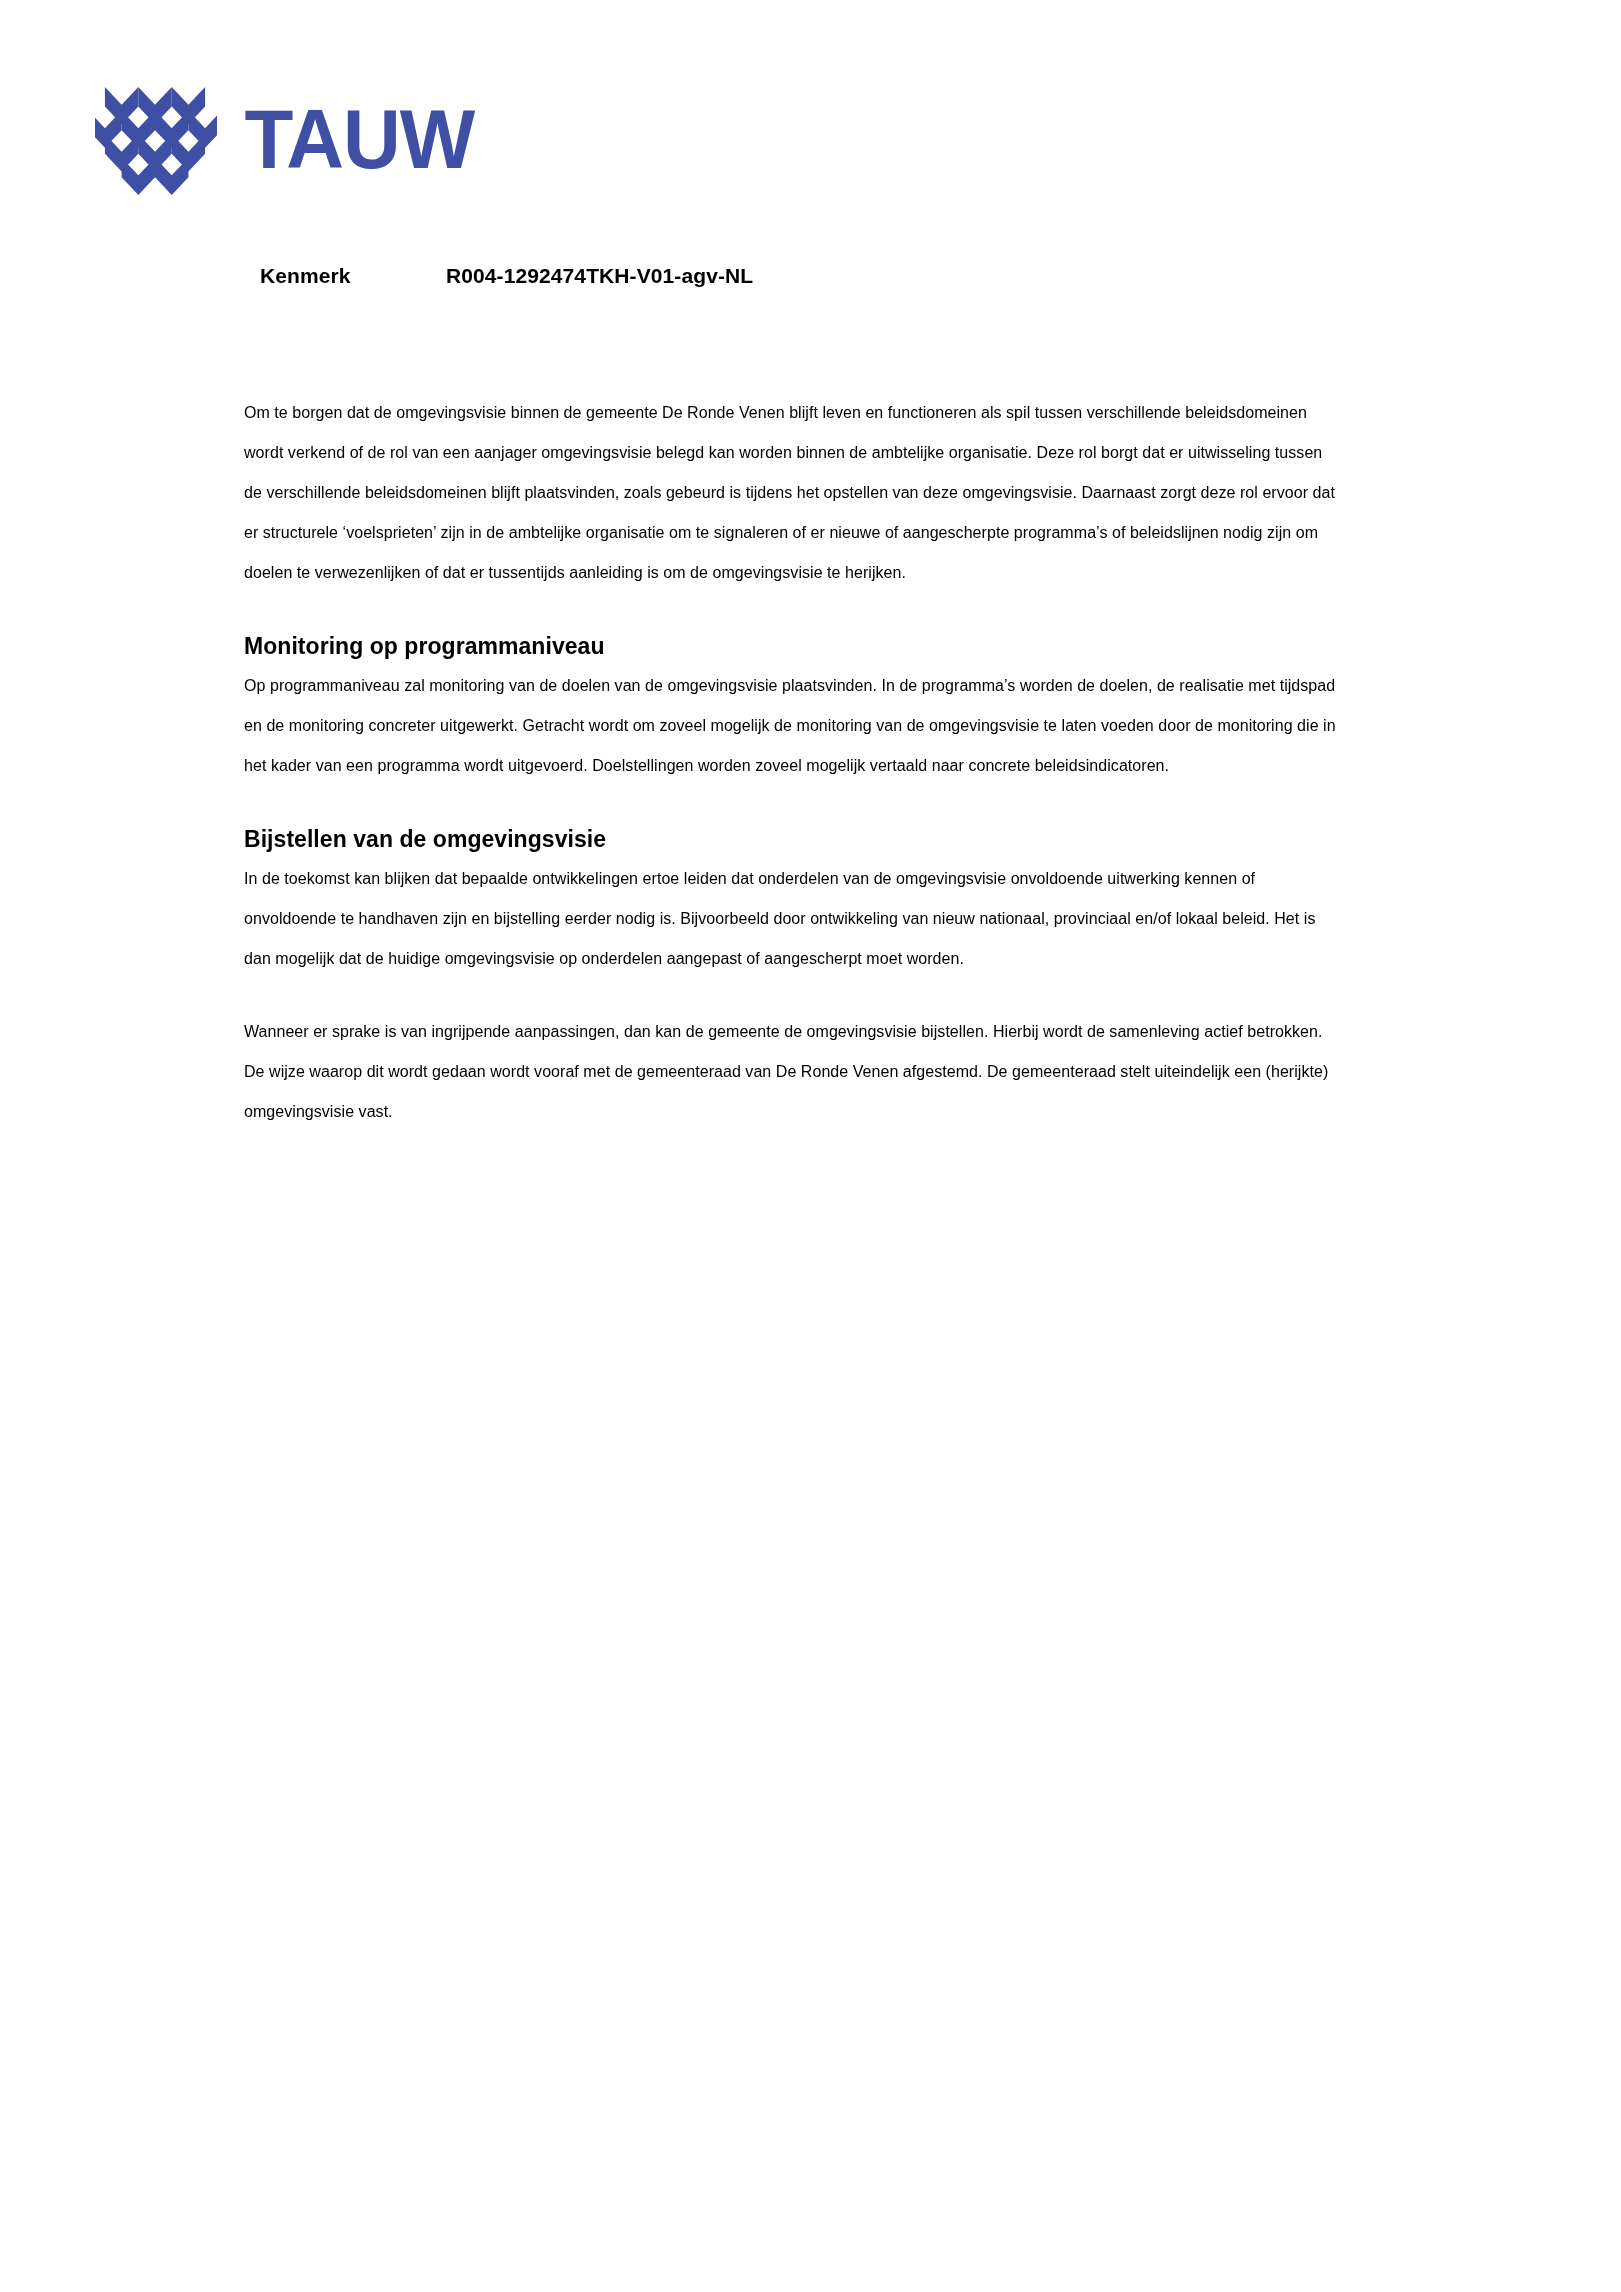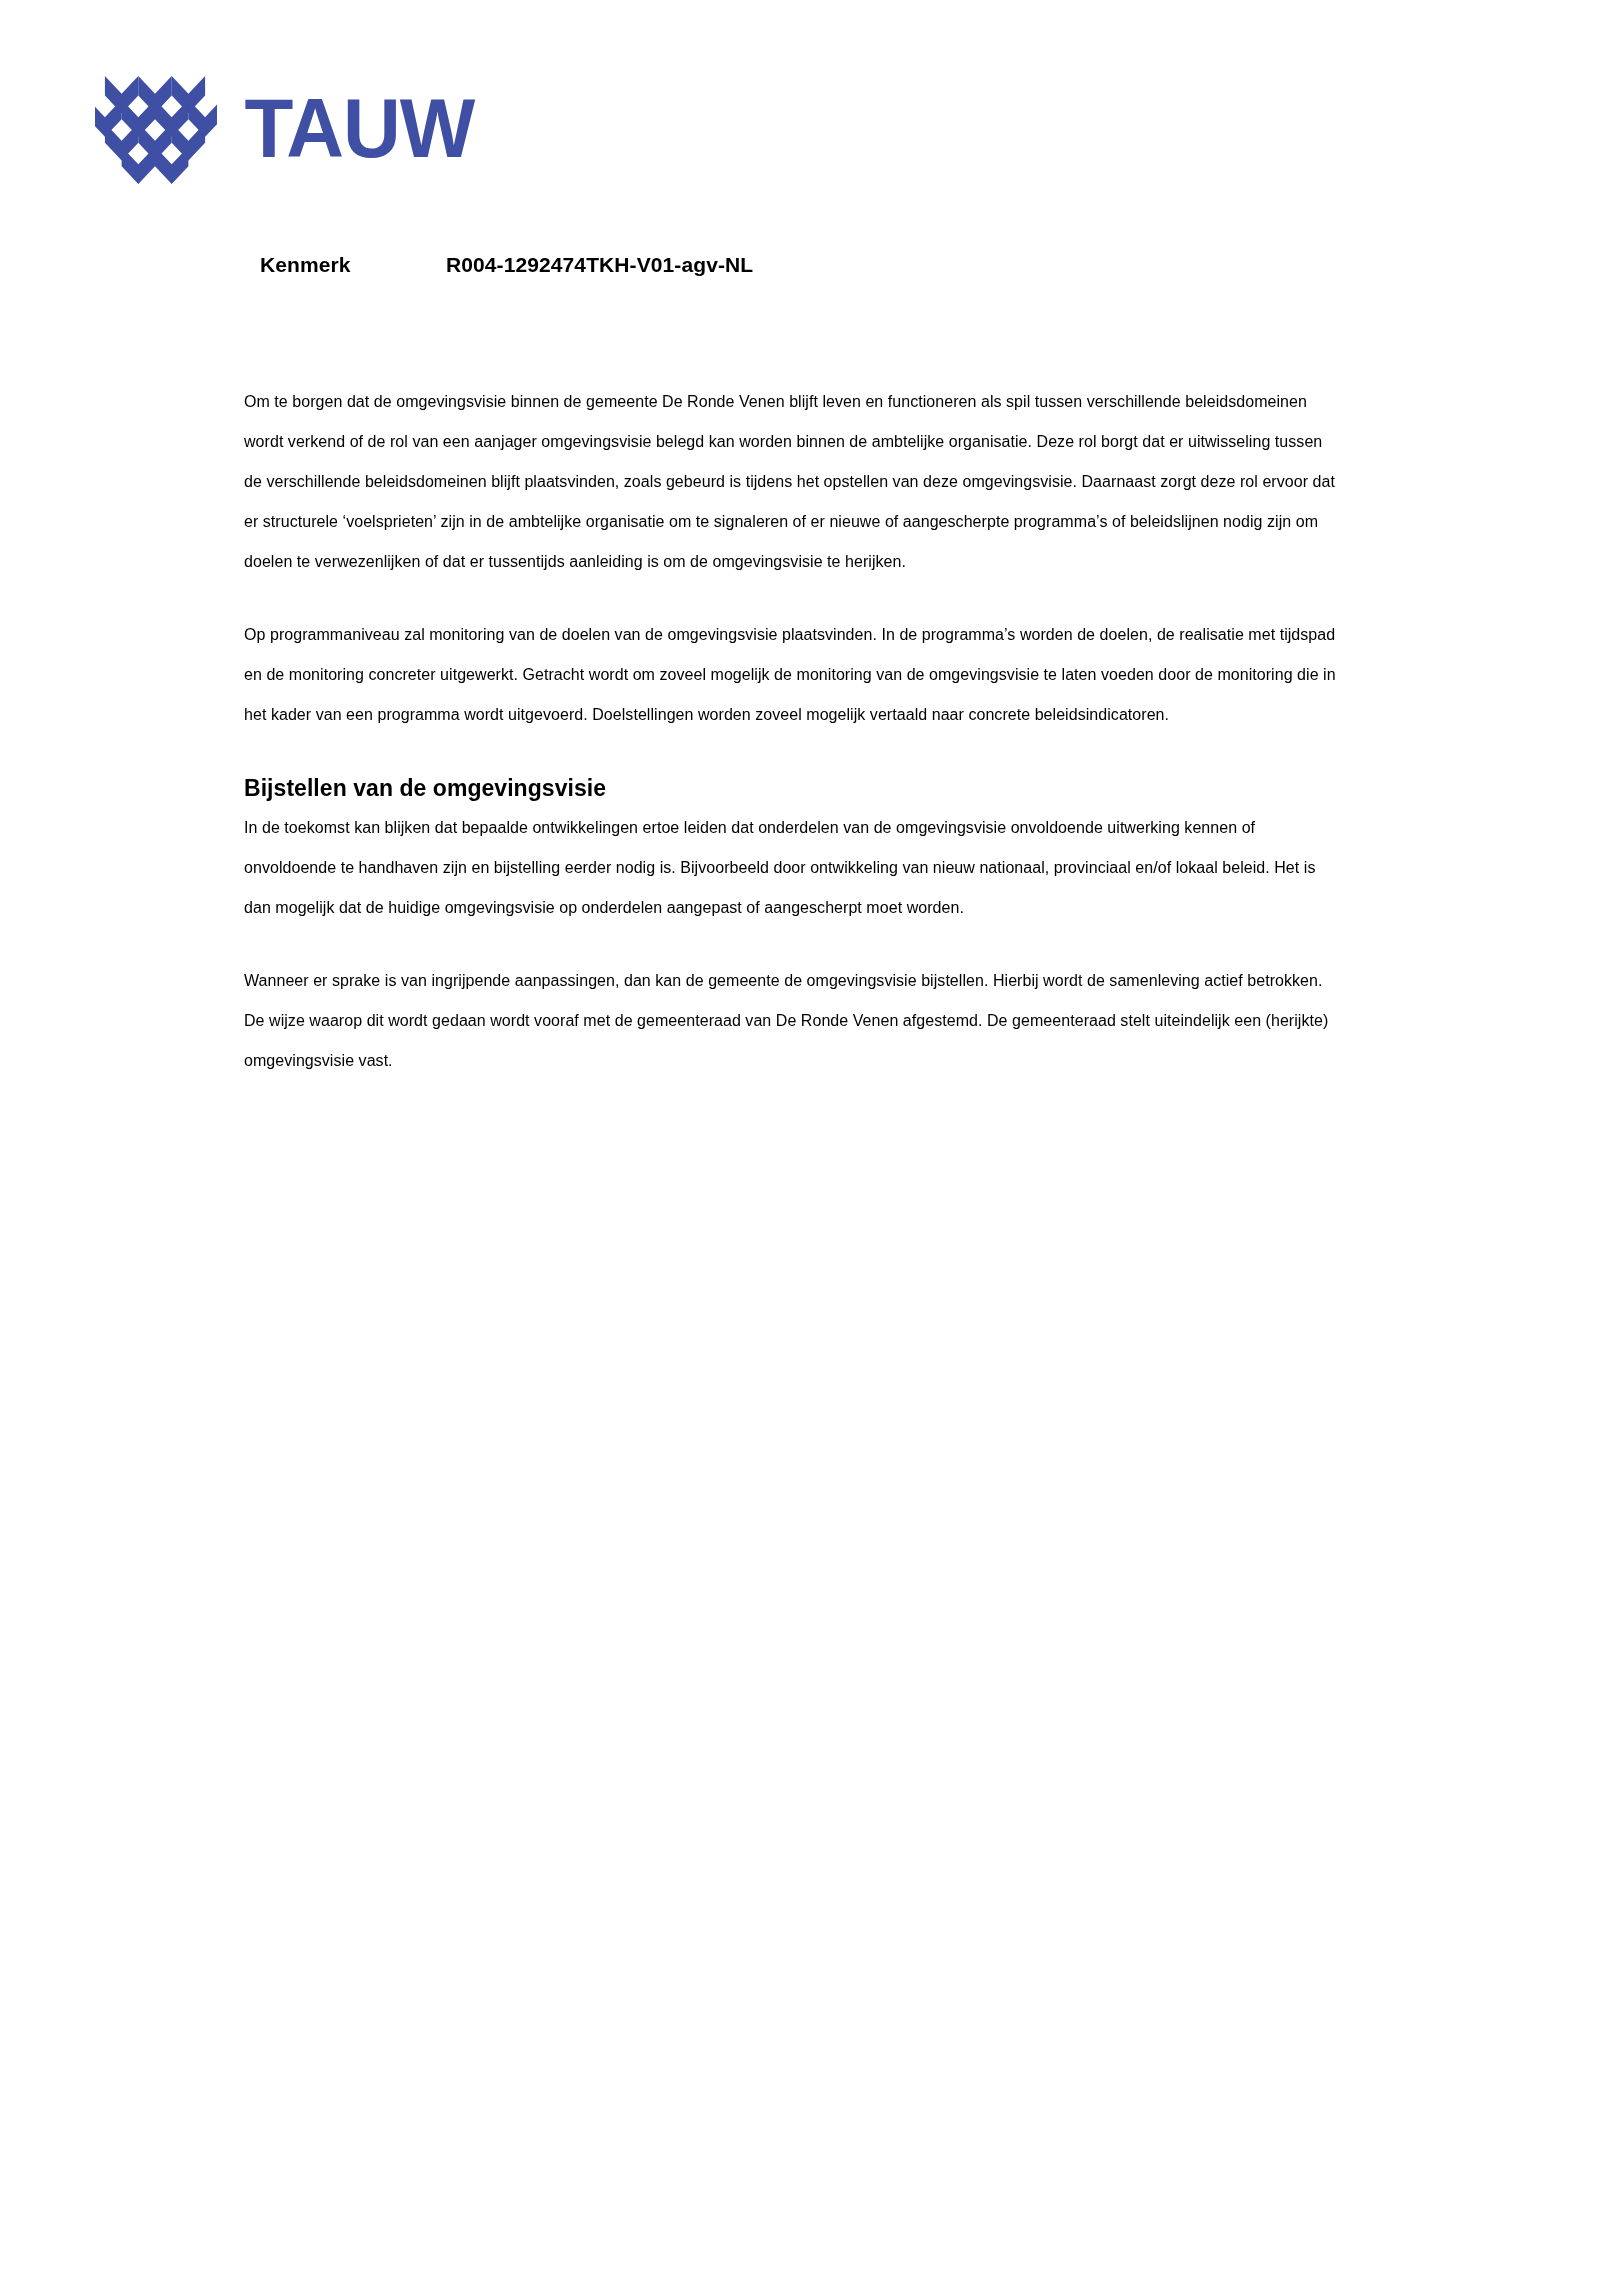--- a/index.html
+++ b/index.html
@@ -10,21 +10,21 @@
   }
   body {
     font-family: "Liberation Sans", sans-serif;
     color: #000000;
   }
   .page {
     position: relative;
     width: 1621px;
     height: 1688px;
     background: #ffffff;
-    margin: 0 auto;
+    margin: 11px auto;
     overflow: hidden;
     box-sizing: border-box;
   }
 
   
   .logo-block {
     position: absolute;
     left: 95px;
     top: 74px;
     display: flex;
@@ -134,20 +134,21 @@
 
   <div class="kenmerk-row">
     <span class="kenmerk-label">Kenmerk</span>
     <span class="kenmerk-value">R004-1292474TKH-V01-agv-NL</span>
   </div>
 
   <div class="content">
 
     <p class="body">Om te borgen dat de omgevingsvisie binnen de gemeente De Ronde Venen blijft leven en functioneren als spil tussen verschillende beleidsdomeinen wordt verkend of de rol van een aanjager omgevingsvisie belegd kan worden binnen de ambtelijke organisatie. Deze rol borgt dat er uitwisseling tussen de verschillende beleidsdomeinen blijft plaatsvinden, zoals gebeurd is tijdens het opstellen van deze omgevingsvisie. Daarnaast zorgt deze rol ervoor dat er structurele ‘voelsprieten’ zijn in de ambtelijke organisatie om te signaleren of er nieuwe of aangescherpte programma’s of beleidslijnen nodig zijn om doelen te verwezenlijken of dat er tussentijds aanleiding is om de omgevingsvisie te herijken.</p>
 
+    <h2 class="section-heading">Monitoring op programmaniveau</h2>
     <p class="body">Op programmaniveau zal monitoring van de doelen van de omgevingsvisie plaatsvinden. In de programma’s worden de doelen, de realisatie met tijdspad en de monitoring concreter uitgewerkt. Getracht wordt om zoveel mogelijk de monitoring van de omgevingsvisie te laten voeden door de monitoring die in het kader van een programma wordt uitgevoerd. Doelstellingen worden zoveel mogelijk vertaald naar concrete beleidsindicatoren.</p>
 
     <h2 class="section-heading">Bijstellen van de omgevingsvisie</h2>
     <p class="body">In de toekomst kan blijken dat bepaalde ontwikkelingen ertoe leiden dat onderdelen van de omgevingsvisie onvoldoende uitwerking kennen of onvoldoende te handhaven zijn en bijstelling eerder nodig is. Bijvoorbeeld door ontwikkeling van nieuw nationaal, provinciaal en/of lokaal beleid. Het is dan mogelijk dat de huidige omgevingsvisie op onderdelen aangepast of aangescherpt moet worden.</p>
 
     <p class="body">Wanneer er sprake is van ingrijpende aanpassingen, dan kan de gemeente de omgevingsvisie bijstellen. Hierbij wordt de samenleving actief betrokken. De wijze waarop dit wordt gedaan wordt vooraf met de gemeenteraad van De Ronde Venen afgestemd. De gemeenteraad stelt uiteindelijk een (herijkte) omgevingsvisie vast.</p>
 
   </div>
 
   <div class="page-number">132/110</div>

